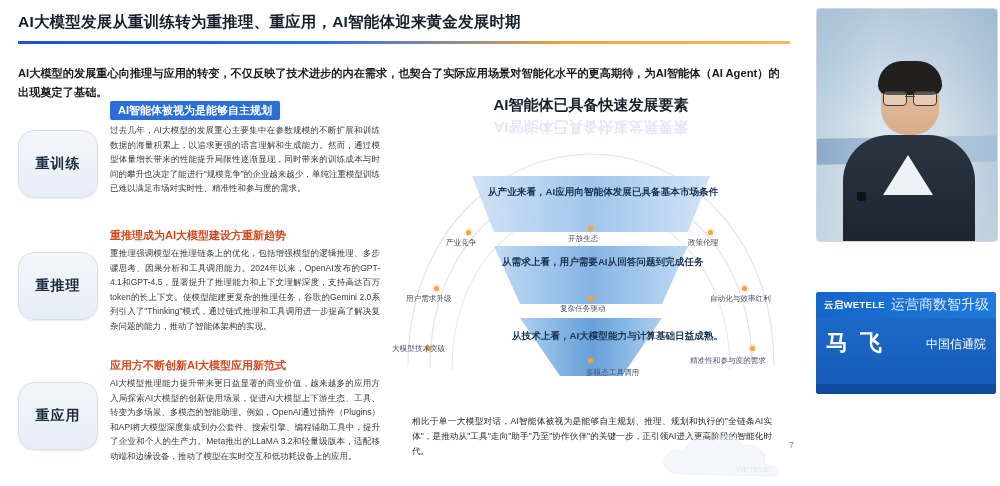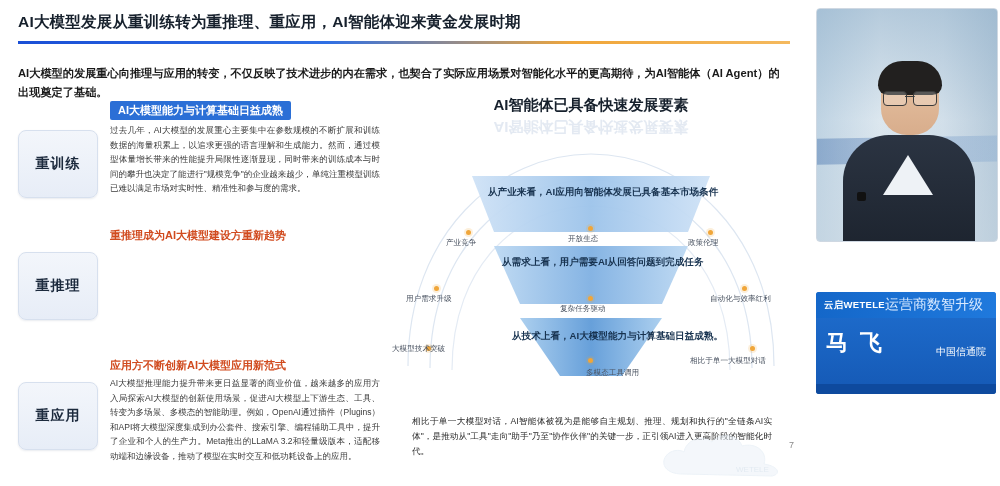--- a/index.html
+++ b/index.html
@@ -61,21 +61,21 @@
   
   #left-col {
     position: absolute;
     left: 18px; top: 100px;
     width: 360px; height: 375px;
   }
   .pill {
     position: absolute;
     left: 0;
     width: 78px; height: 66px;
-    border-radius: 8px;
+    border-radius: 16px;
     background: linear-gradient(180deg,#f3f6fb 0%, #e7edf7 100%);
     border: 1px solid #d7e0ee;
     box-shadow: 0 1px 2px rgba(40,60,100,0.10);
     display: flex;
     align-items: center;
     justify-content: center;
     font-size: 14px;
     font-weight: bold;
     color: #1c2a3d;
     letter-spacing: 1px;
@@ -289,20 +289,21 @@
     background: linear-gradient(180deg,#1f6fd0 0%, #1559b5 100%);
     overflow: hidden;
   }
   #lower-third .lt-top {
     position: absolute;
     left: 0; top: 0; right: 0; height: 26px;
     background: linear-gradient(90deg,#1467c9 0%, #1f79dd 100%);
     display: flex;
     align-items: center;
     padding-left: 8px;
+    gap: 6px;
   }
   .lt-brand {
     font-size: 9.5px;
     font-weight: bold;
     color: #ffffff;
     letter-spacing: .3px;
   }
   .lt-sub {
     font-size: 14px;
     color: #d8e9ff;
@@ -310,22 +311,22 @@
   #lower-third .lt-name {
     position: absolute;
     left: 10px; top: 36px;
     font-size: 22px;
     font-weight: bold;
     color: #ffffff;
     letter-spacing: 3px;
   }
   #lower-third .lt-org {
     position: absolute;
-    right: 10px; top: 53px;
-    font-size: 10px;
+    right: 10px; top: 44px;
+    font-size: 12px;
     color: #ffffff;
   }
   #lower-third .lt-bar {
     position: absolute;
     left: 0; bottom: 0; right: 0; height: 10px;
     background: #0e4a9e;
   }
 </style>
 </head>
 <body>
@@ -339,26 +340,27 @@
 
     <div class="lead">AI大模型的发展重心向推理与应用的转变，不仅反映了技术进步的内在需求，也契合了实际应用场景对智能化水平的更高期待，为AI智能体（AI Agent）的出现奠定了基础。</div>
 
     <div id="left-col">
 
       <div class="pill" id="pill-1">重训练</div>
       <div class="pill" id="pill-2">重推理</div>
       <div class="pill" id="pill-3">重应用</div>
 
       <div class="sec" id="sec-1">
-        <div class="sec-head boxed">AI大模型能力与计算基础日益成熟</div>
+        <div class="sec-head boxed">AI智能体被视为是能够自主规划</div>
         <div class="sec-body">过去几年，AI大模型的发展重心主要集中在参数规模的不断扩展和训练数据的海量积累上，以追求更强的语言理解和生成能力。然而，通过模型体量增长带来的性能提升局限性逐渐显现，同时带来的训练成本与时间的攀升也决定了能进行"规模竞争"的企业越来越少，单纯注重模型训练已难以满足市场对实时性、精准性和参与度的需求。</div>
       </div>
 
       <div class="sec" id="sec-2">
         <div class="sec-head">重推理成为AI大模型建设方重新趋势</div>
+        <div class="sec-body">重推理强调模型在推理链条上的优化，包括增强模型的逻辑推理、多步骤思考、因果分析和工具调用能力。2024年以来，OpenAI发布的GPT-4.1和GPT-4.5，显著提升了推理能力和上下文理解深度，支持高达百万token的长上下文。使模型能建更复杂的推理任务，谷歌的Gemini 2.0系列引入了"Thinking"模式，通过链式推理和工具调用进一步提高了解决复杂问题的能力，推动了智能体架构的实现。</div>
       </div>
 
       <div class="sec" id="sec-3">
         <div class="sec-head">应用方不断创新AI大模型应用新范式</div>
         <div class="sec-body">AI大模型推理能力提升带来更日益显著的商业价值，越来越多的应用方入局探索AI大模型的创新使用场景，促进AI大模型上下游生态、工具、转变为多场景、多模态的智能助理。例如，OpenAI通过插件（Plugins）和API将大模型深度集成到办公套件、搜索引擎、编程辅助工具中，提升了企业和个人的生产力。Meta推出的LLaMA 3.2和轻量级版本，适配移动端和边缘设备，推动了模型在实时交互和低功耗设备上的应用。</div>
       </div>
     </div>
 
     <div id="right-col">
 
@@ -410,21 +412,21 @@
         <div class="tagdot" style="left:352px; top:146px;"></div>
         <div class="tag" style="left:16px; top:154px;">用户需求升级</div>
         <div class="tag" style="left:170px; top:164px;">复杂任务驱动</div>
         <div class="tag" style="left:320px; top:154px;">自动化与效率红利</div>
 
         <div class="tagdot" style="left:36px; top:206px;"></div>
         <div class="tagdot" style="left:198px; top:218px;"></div>
         <div class="tagdot" style="left:360px; top:206px;"></div>
         <div class="tag" style="left:2px; top:204px;">大模型技术突破</div>
         <div class="tag" style="left:164px; top:228px;margin-left:32px;">多模态工具调用</div>
-        <div class="tag" style="left:300px; top:216px;">相比于单一大模型对话</div>
+        <div class="tag" style="left:300px; top:216px;">精准性和参与度的需求</div>
       </div>
 
       <div class="footnote">相比于单一大模型对话，AI智能体被视为是能够自主规划、推理、规划和执行的"全链条AI实体"，是推动从"工具"走向"助手"乃至"协作伙伴"的关键一步，正引领AI进入更高阶段的智能化时代。</div>
     </div>
 
     <div class="page-num">7</div>
 
     <svg id="watermark" viewBox="0 0 150 62" xmlns="http://www.w3.org/2000/svg">
       <path d="M30,52 C14,52 8,42 14,34 C18,28 28,27 32,30 C34,18 50,12 60,20 C68,10 86,12 90,24 C104,20 116,30 112,42 C126,44 130,52 120,54 Z" fill="#eaf1f8" stroke="#dbe6f1" stroke-width="1"></path>
       <text x="84" y="50" font-size="8" fill="#c7d6e6" font-family="Liberation Sans, sans-serif">WETELE</text>

